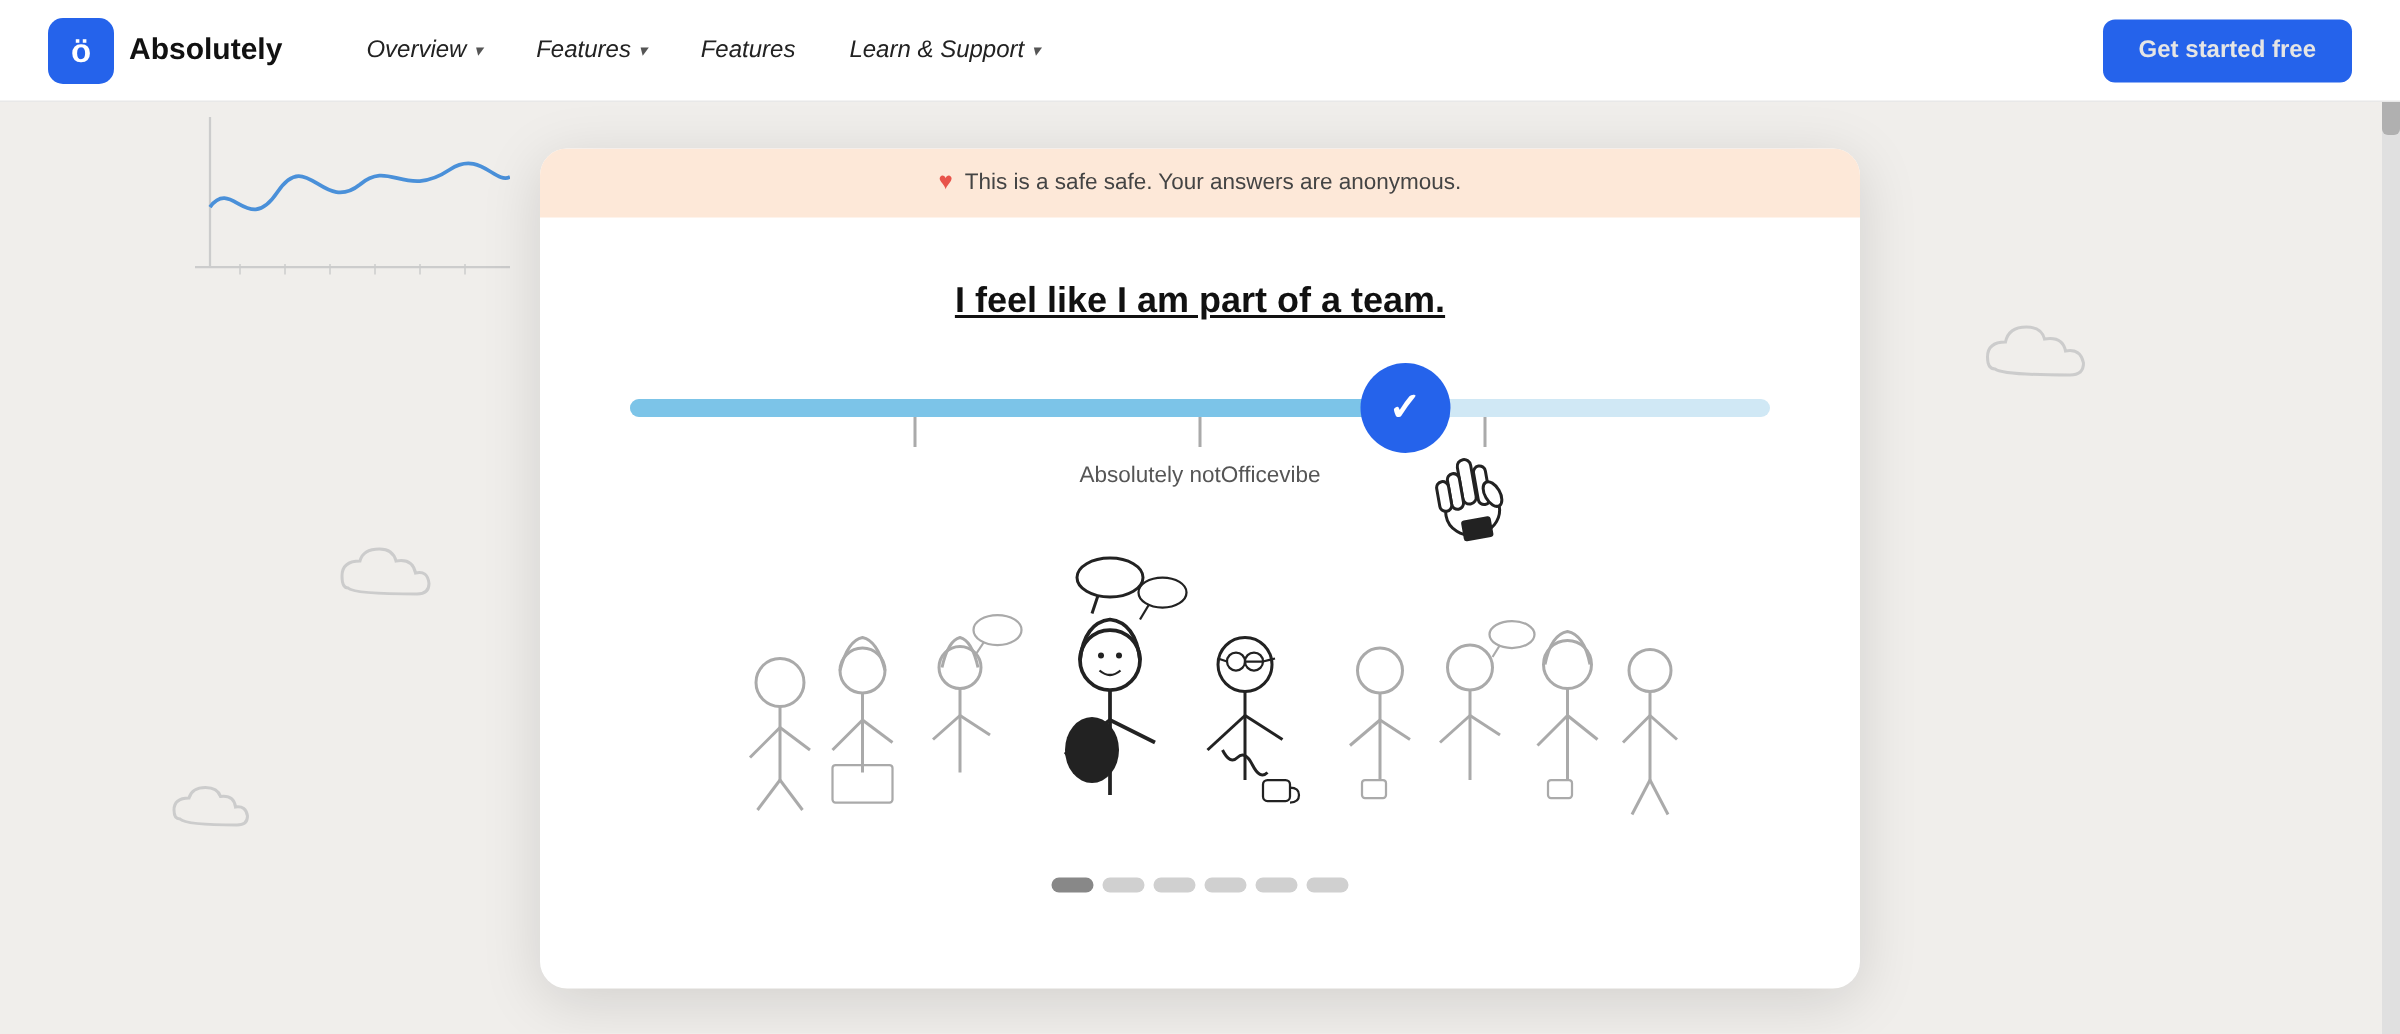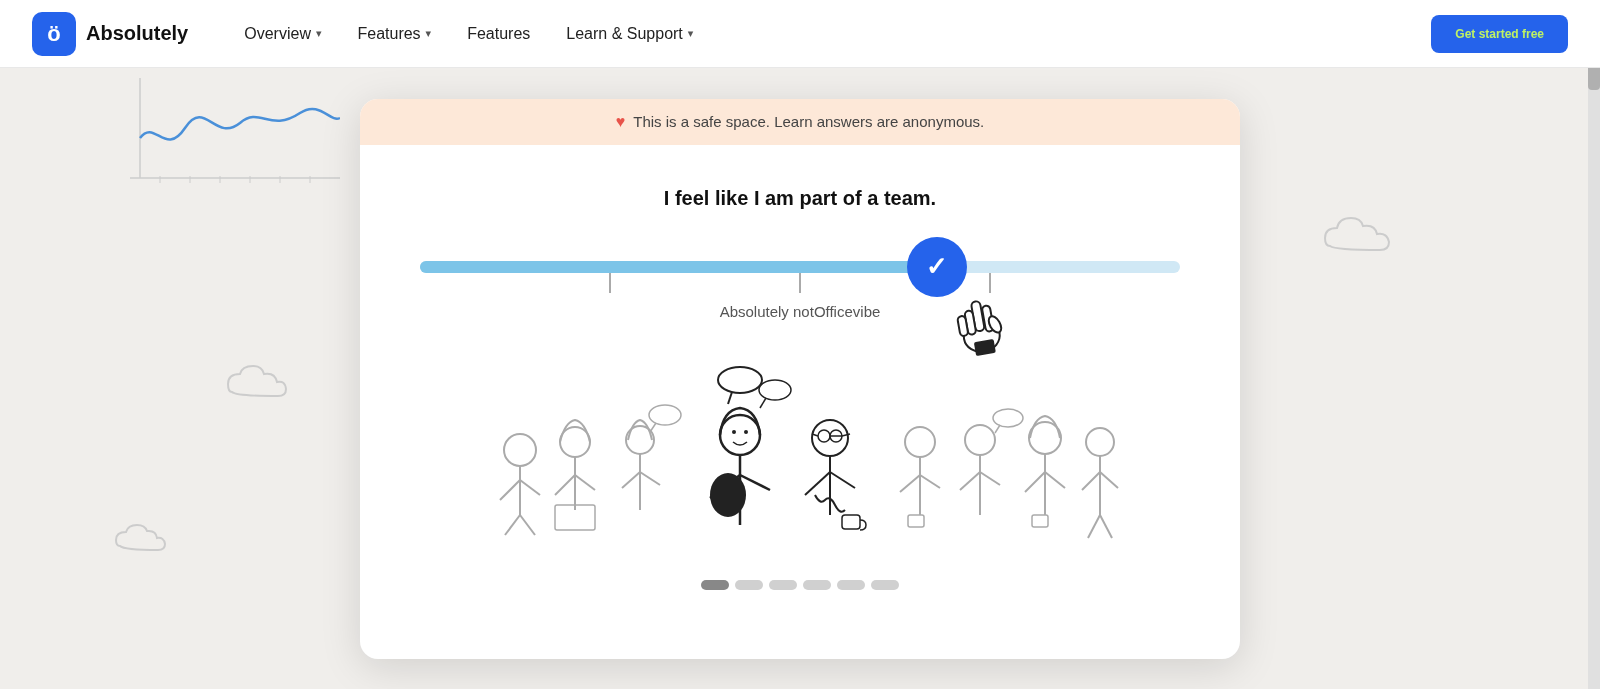--- a/index.html
+++ b/index.html
@@ -56,32 +56,33 @@
     .nav-item {
       display: flex;
       align-items: center;
       gap: 5px;
       padding: 8px 16px;
       font-size: 16px;
       color: #222;
       cursor: pointer;
       border-radius: 6px;
       font-weight: 500;
+      font-style: italic;
     }
     .nav-item .chevron {
       font-size: 11px;
       color: #555;
     }
     .nav-cta {
       margin-left: auto;
       background: #2563eb;
-      color: #bef264;
+      color: #e5e5e5;
       padding: 12px 24px;
       border-radius: 8px;
-      font-size: 12px;
+      font-size: 16px;
       font-weight: 600;
       cursor: pointer;
       border: none;
       white-space: nowrap;
     }
 
     
     .page-bg {
       position: absolute;
       top: 68px;
@@ -148,26 +149,27 @@
 
     
     .modal-content {
       padding: 40px 60px 30px;
       display: flex;
       flex-direction: column;
       align-items: center;
     }
 
     .question-text {
-      font-size: 20px;
+      font-size: 24px;
       font-weight: 700;
       color: #111;
       text-align: center;
       margin-bottom: 50px;
       line-height: 1.3;
+      text-decoration: underline;
     }
 
     
     .slider-container {
       width: 100%;
       position: relative;
       margin-bottom: 20px;
     }
 
     .slider-track {
@@ -357,21 +359,21 @@
     <svg width="75" height="38" viewBox="0 0 75 38">
       <path d="M10,28 Q6,28 6,22 Q6,14 16,14 Q18,7 27,7 Q35,7 37,13 Q46,12 47,20 Q54,19 55,26 Q55,32 48,32 Q14,32 10,28 Z" fill="none" stroke="#ccc" stroke-width="2"></path>
     </svg>
   </div>
 
   <div class="modal-overlay">
     <div class="modal-card">
 
       <div class="safe-banner">
         <span class="heart">♥</span>
-        <span>This is a safe space. Learn answers are anonymous.</span>
+        <span>This is a safe safe. Your answers are anonymous.</span>
       </div>
 
       <div class="modal-content">
 
         <div class="question-text">I feel like I am part of a team.</div>
 
         <div class="slider-container">
           <div class="slider-track">
             <div class="slider-fill"></div>
 

